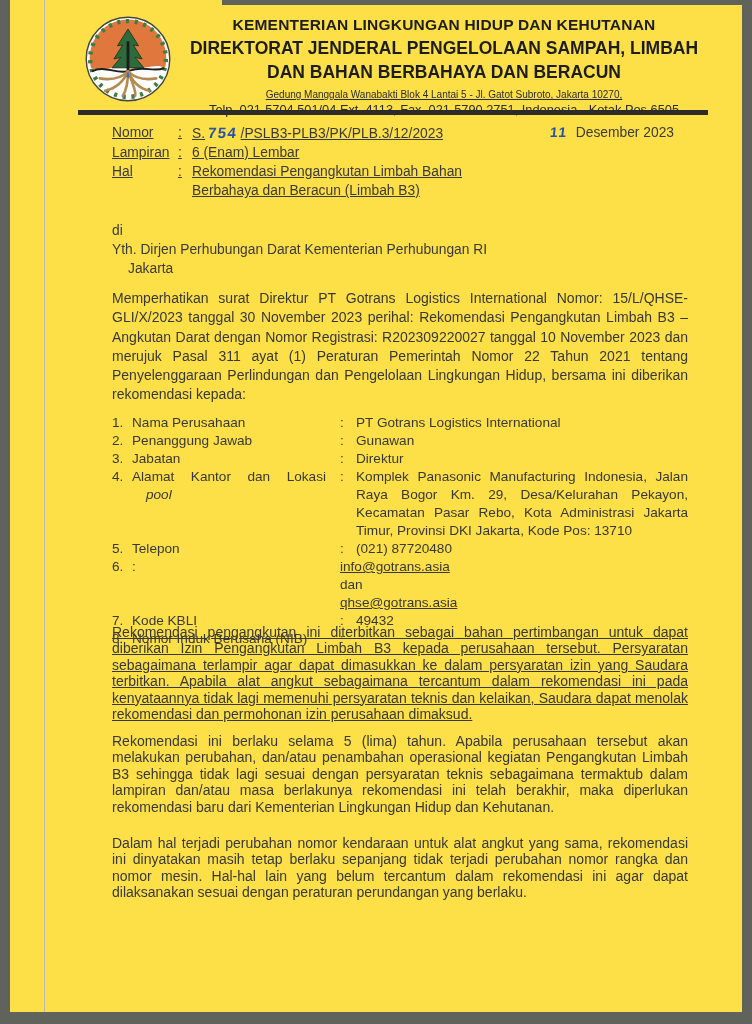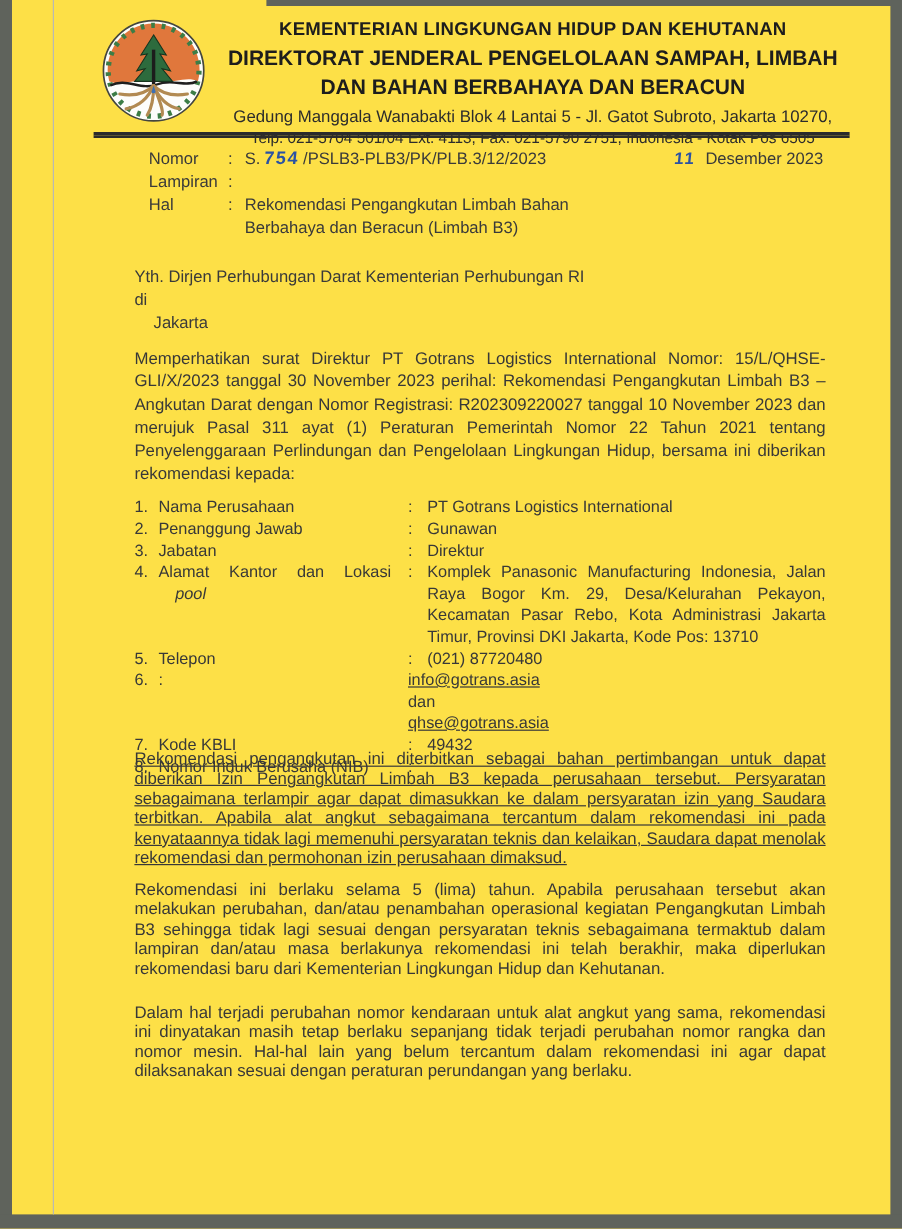--- a/index.html
+++ b/index.html
@@ -19,29 +19,29 @@
   .bar-bottom { left: 0; top: 1012px; width: 752px; height: 12px; }
   .bar-top    { left: 222px; top: 0; width: 530px; height: 5px; }
   .page-edge  { position: absolute; left: 44px; top: 0; width: 1px; height: 1012px; background: #b9b9b3; }
 
   
   .logo { position: absolute; left: 84px; top: 15px; width: 88px; height: 88px; }
   .lh-text { position: absolute; left: 168px; top: 16px; width: 552px; text-align: center; color: #1d1d1d; }
   .lh-l1 { font-size: 15.5px; font-weight: bold; letter-spacing: 0.2px; }
   .lh-l2 { font-size: 17.5px; font-weight: bold; margin-top: 4px; }
   .lh-l3 { font-size: 17.5px; font-weight: bold; margin-top: 3px; }
-  .lh-a1 { font-size: 14px; margin-top: 6px; color: #2c2c2c; }
+  .lh-a1 { font-size: 10px; margin-top: 6px; color: #2c2c2c; text-decoration: underline; }
   .lh-a2 { font-size: 12.8px; margin-top: 2px; color: #2c2c2c; }
   .rule {
     position: absolute; left: 78px; top: 110px; width: 630px; height: 3px;
     border-top: 3px solid #2b2b2b; border-bottom: 2px solid #2b2b2b;
   }
 
   
-  .meta { position: absolute; left: 124px; top: 123px; width: 600px; font-size: 13.8px; line-height: 19px; }
+  .meta { position: absolute; left: 112px; top: 123px; width: 600px; font-size: 13.8px; line-height: 19px; text-decoration: underline; }
   .meta-row { display: grid; grid-template-columns: 66px 14px auto; }
   .hand { color: #2a52a4; font-weight: bold; display: inline-block; transform: skewX(-6deg); letter-spacing: 1.5px; }
   .hand-num { font-size: 15px; margin: 0 3px; }
   .hand-day { font-size: 14px; margin-right: 8px; }
   .date { position: absolute; left: 438px; top: 0; white-space: nowrap; }
 
   
   .recipient { position: absolute; left: 112px; top: 221px; font-size: 13.8px; line-height: 19px; }
   .recipient .indent { padding-left: 16px; }
 
@@ -105,34 +105,35 @@
       <span>
         <span>S.</span><span class="hand hand-num">754</span><span>/PSLB3-PLB3/PK/PLB.3/12/2023</span>
       </span>
     </div>
     <div class="date">
       <span class="hand hand-day">11</span><span>Desember 2023</span>
     </div>
     <div class="meta-row">
       <span>Lampiran</span>
       <span>:</span>
+      <span>6 (Enam) Lembar</span>
     </div>
     <div class="meta-row">
       <span>Hal</span>
       <span>:</span>
       <span>
         <span style="display:block">Rekomendasi Pengangkutan Limbah Bahan</span>
         <span style="display:block">Berbahaya dan Beracun (Limbah B3)</span>
       </span>
     </div>
   </div>
 
   <div class="recipient">
+    <div>di</div>
     <div>Yth. Dirjen Perhubungan Darat Kementerian Perhubungan RI</div>
-    <div>di</div>
     <div class="indent">Jakarta</div>
   </div>
 
   <div class="para p1">Memperhatikan surat Direktur PT Gotrans Logistics International Nomor: 15/L/QHSE-GLI/X/2023 tanggal 30 November 2023 perihal: Rekomendasi Pengangkutan Limbah B3 – Angkutan Darat dengan Nomor Registrasi: R202309220027 tanggal 10 November 2023 dan merujuk Pasal 311 ayat (1) Peraturan Pemerintah Nomor 22 Tahun 2021 tentang Penyelenggaraan Perlindungan dan Pengelolaan Lingkungan Hidup, bersama ini diberikan rekomendasi kepada:</div>
 
   <div class="details">
     <div class="drow">
       <span>1.</span>
       <span>Nama Perusahaan</span>
       <span>:</span>

